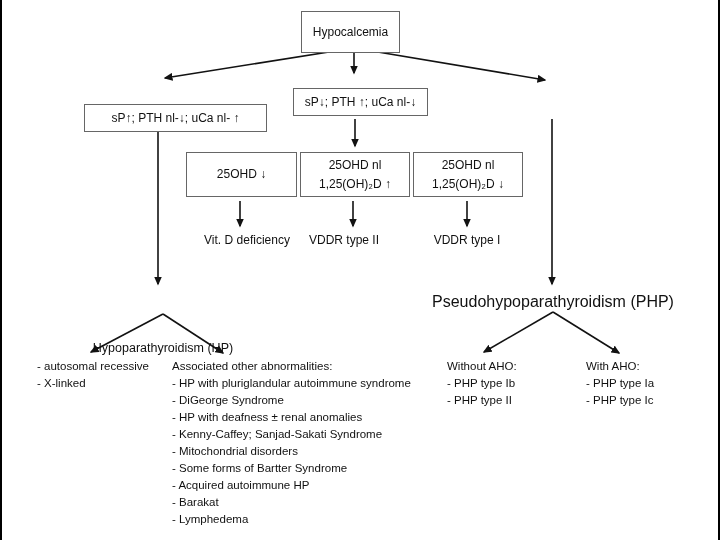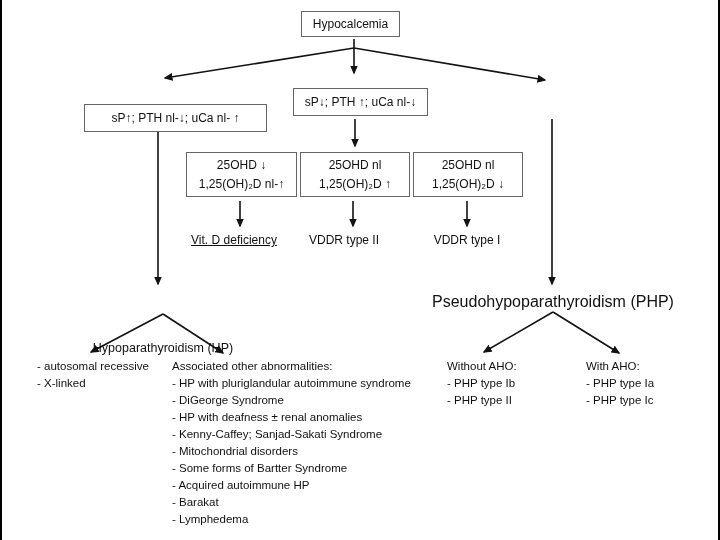--- a/index.html
+++ b/index.html
@@ -56,39 +56,38 @@
     <line x1="353" y1="201" x2="353" y2="226" marker-end="url(#ah)"></line>
     <line x1="467" y1="201" x2="467" y2="226" marker-end="url(#ah)"></line>
 
     <line x1="163" y1="314" x2="91" y2="352" marker-end="url(#ah)"></line>
     <line x1="163" y1="314" x2="223" y2="353" marker-end="url(#ah)"></line>
 
     <line x1="553" y1="312" x2="484" y2="352" marker-end="url(#ah)"></line>
     <line x1="553" y1="312" x2="619" y2="353" marker-end="url(#ah)"></line>
   </svg>
 
-  <div class="node" style="left:301px;top:11px;width:99px;height:26px;">Hypocalcemia</div>
+  <div class="node" style="left:301px;top:11px;width:99px;height:42px;">Hypocalcemia</div>
 
   <div class="node" style="left:84px;top:104px;width:183px;height:28px;">sP↑; PTH nl-↓; uCa nl- ↑</div>
   <div class="node" style="left:293px;top:88px;width:135px;height:28px;">sP↓; PTH ↑; uCa nl-↓</div>
 
   <div class="node twoline" style="left:186px;top:152px;width:111px;height:45px;">
     <span>25OHD ↓</span>
-    <span>1,25(OH)₂D nl-↑</span>
   </div>
   <div class="node twoline" style="left:300px;top:152px;width:110px;height:45px;">
     <span>25OHD nl</span>
     <span>1,25(OH)₂D ↑</span>
   </div>
   <div class="node twoline" style="left:413px;top:152px;width:110px;height:45px;">
     <span>25OHD nl</span>
     <span>1,25(OH)₂D ↓</span>
   </div>
 
-  <div class="plain" style="left:174px;top:233px;width:120px;text-decoration:underline;">Vit. D deficiency</div>
+  <div class="plain" style="left:187px;top:233px;width:120px;">Vit. D deficiency</div>
   <div class="plain" style="left:284px;top:233px;width:120px;">VDDR type II</div>
   <div class="plain" style="left:407px;top:233px;width:120px;">VDDR type I</div>
 
   <div class="plain" style="left:53px;top:293px;width:220px;font-size:12.5px;margin-top:48px;">Hypoparathyroidism (HP)</div>
   <div class="plain" style="left:423px;top:293px;width:260px;font-size:16px;">Pseudohypoparathyroidism (PHP)</div>
 
   <div class="list" style="left:37px;top:358px;">
     <div class="item">- autosomal recessive</div>
     <div class="item">- X-linked</div>
   </div>

